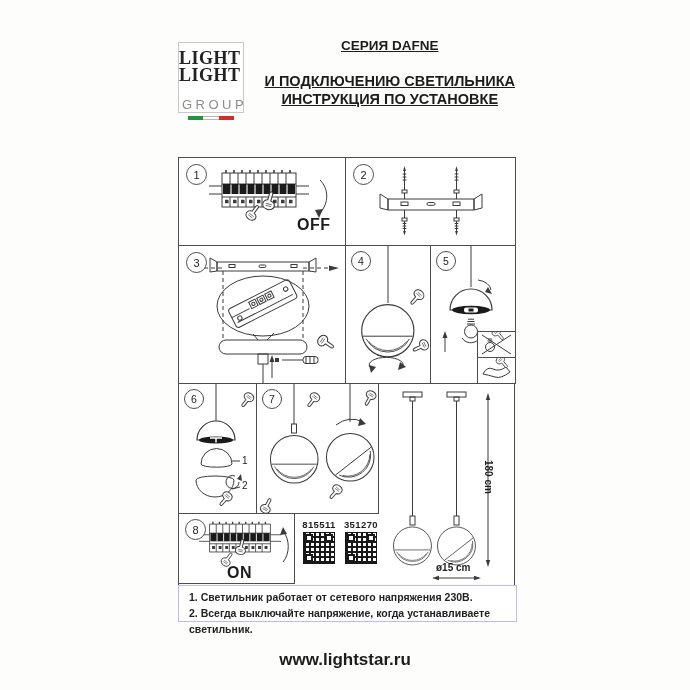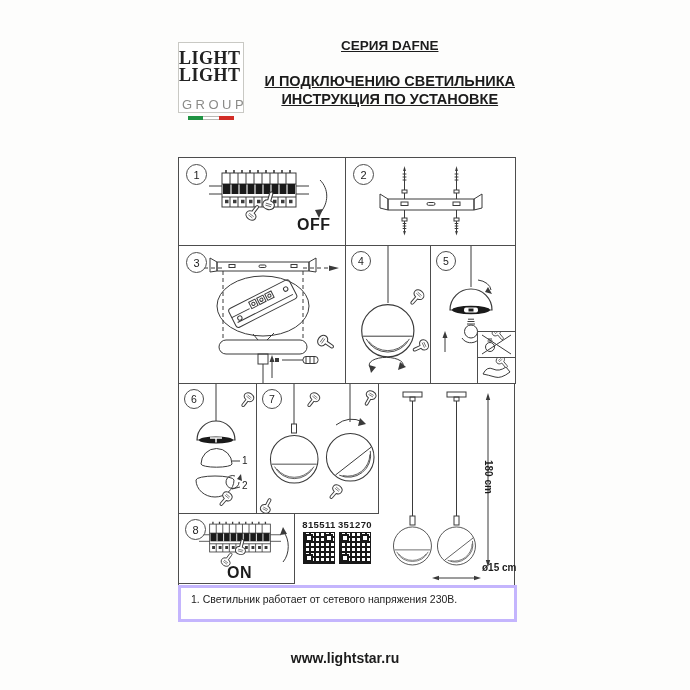--- a/index.html
+++ b/index.html
@@ -44,37 +44,37 @@
   .p8{left:-1px;top:355px;width:117px;height:71px;}
   .sub{position:absolute;border:1px solid #4d4d4d;box-sizing:border-box;background:#fff;}
   .subA{left:46px;top:85px;width:39px;height:27px;}
   .subB{left:46px;top:111px;width:39px;height:27px;}
   .sub svg{position:absolute;left:0;top:0;}
 
   
   .lamp-area{position:absolute;left:200px;top:228px;width:135px;height:196px;}
   .dim-v{position:absolute;left:115px;top:74px;font-weight:700;font-size:10px;
          transform:rotate(90deg);transform-origin:0 0;white-space:nowrap;}
-  .dim-h{position:absolute;left:57px;top:176px;font-weight:700;font-size:10px;white-space:nowrap;margin-left:46px;}
-
-  
-  .qr-block{position:absolute;left:122px;top:361px;width:82px;display:flex;}
+  .dim-h{position:absolute;left:57px;top:176px;font-weight:700;font-size:10px;white-space:nowrap;}
+
+  
+  .qr-block{position:absolute;left:122px;top:361px;width:82px;display:flex;gap:6px;}
   .qr-item{width:36px;text-align:center;}
   .qr-code-label{font-weight:700;font-size:9.5px;letter-spacing:.4px;margin-bottom:2px;}
   .qr{width:32px;height:32px;margin:0 auto;position:relative;border:1px solid #181818;box-sizing:border-box;
       background-image:repeating-linear-gradient(0deg,#181818 0 2px,transparent 2px 5px),
                        repeating-linear-gradient(90deg,#181818 0 2px,transparent 2px 5px);}
   .finder{position:absolute;width:8px;height:8px;background:#fff;border:2px solid #181818;box-sizing:border-box;}
   .f1{left:1px;top:1px;} .f2{right:1px;top:1px;} .f3{left:1px;bottom:1px;}
 
   
-  .notes{position:absolute;left:-1px;top:427px;width:339px;height:37px;border:3px solid #c4b5fd;
-         box-sizing:border-box;background:#fff;padding:4px 10px;font-size:10.5px;line-height:1.5;color:#222;}
-
-  .footer{position:absolute;left:0;right:0;top:650px;text-align:center;font-weight:700;font-size:14px;}
+  .notes{position:absolute;left:-1px;top:427px;width:339px;height:37px;border:1px solid #c4b5fd;
+         box-sizing:border-box;background:#fff;padding:4px 10px;font-size:10.5px;line-height:1.5;color:#222;font-weight:bold;}
+
+  .footer{position:absolute;left:0;right:0;top:650px;text-align:center;font-weight:700;font-size:17px;}
 
   svg .ln{stroke:#3a3a3a;fill:none;stroke-width:1;}
 </style>
 </head>
 <body>
 
 <svg aria-hidden="true" style="position:absolute;width:0;height:0">
   <defs>
     <g id="hand">
       <path d="M7,0 C6,0 5.4,0.8 5.4,1.9 L5.4,8.6 C3.2,9.3 1.6,11 1.6,13.2 C1.6,16.2 4.4,18 7.6,18 C10.8,18 13.4,16.1 13.4,13.3 C13.4,10.8 11.6,9.2 8.6,8.9 L8.6,1.9 C8.6,0.8 8,0 7,0 Z" fill="#fff" stroke="#3a3a3a" stroke-width="1.1"></path>
@@ -349,16 +349,17 @@
       <div class="qr">
         <span class="finder f1"></span>
           <span class="finder f2"></span>
           <span class="finder f3"></span>
       </div>
     </div>
   </div>
 
   <div class="notes">
     <div>1. Светильник работает от сетевого напряжения 230В.</div>
+    <div>2. Всегда выключайте напряжение, когда устанавливаете светильник.</div>
   </div>
 </div>
 
 <div class="footer">www.lightstar.ru</div>
 
 </body></html>

